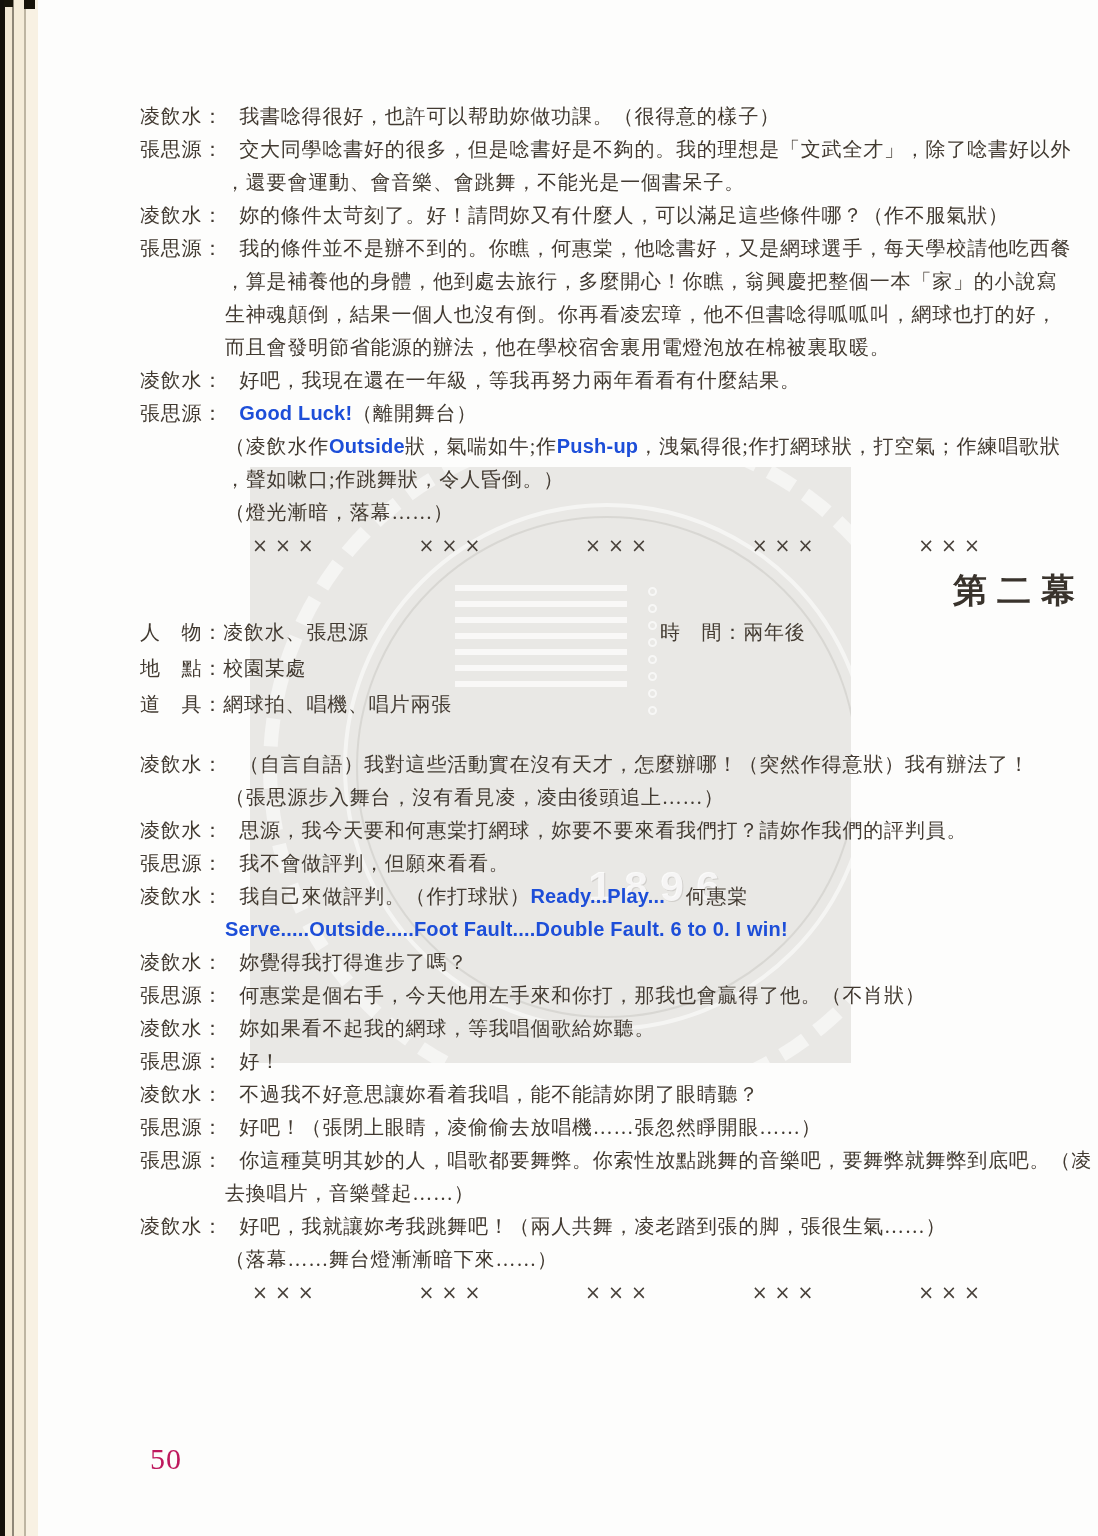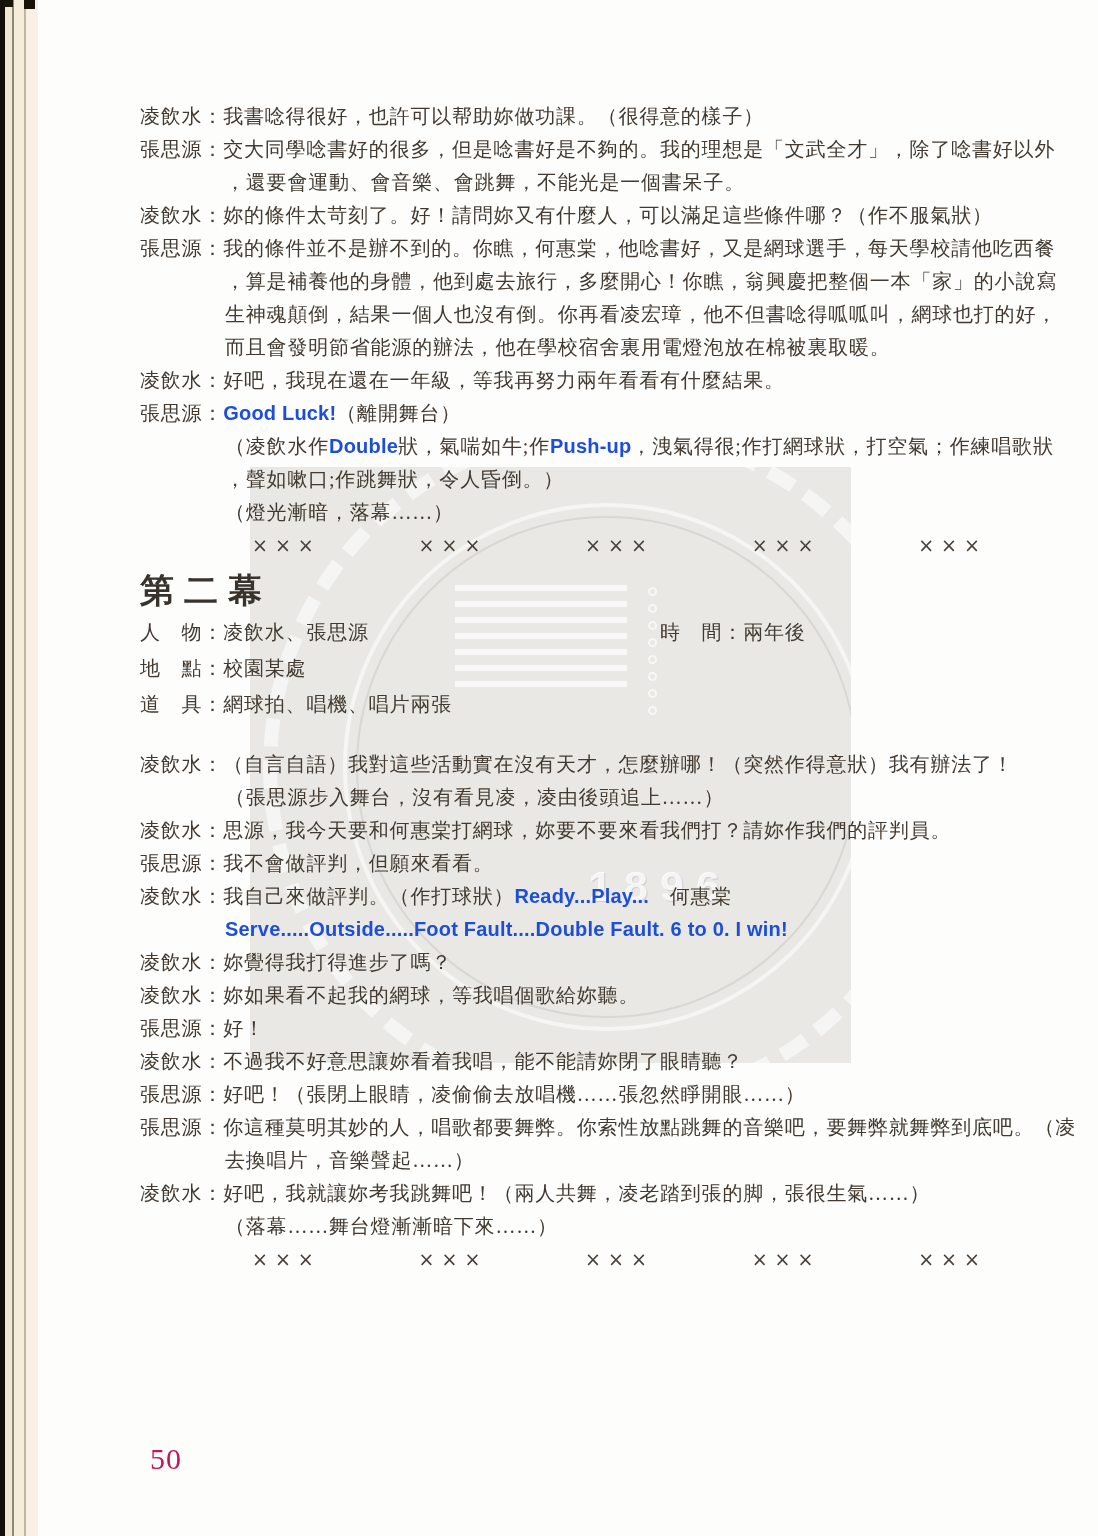--- a/index.html
+++ b/index.html
@@ -38,24 +38,24 @@
       border:2px solid rgba(255,255,255,.65);box-sizing:border-box}
   .wm .year{position:absolute;left:300px;top:395px;width:220px;text-align:center;
       font-family:"Liberation Sans","DejaVu Sans",sans-serif;font-weight:700;
       font-size:43px;letter-spacing:12px;color:rgba(255,255,255,.8);
       text-shadow:1px 1px 0 rgba(178,176,170,.45)}
   
   .content{position:absolute;left:140px;top:100px;width:945px;z-index:2}
   .line{font-size:20px;letter-spacing:.8px;height:33px;line-height:33px;white-space:nowrap}
   .line.cont{padding-left:85px}
   .line.gap{margin-top:26px}
-  .speaker{margin-right:0}
+  .speaker{margin-right:16px}
   .latin{font-family:"Liberation Sans","DejaVu Sans",sans-serif;font-weight:700;
       font-size:20px;letter-spacing:.2px;color:#1d4ed8}
-  .heading{font-size:34px;font-weight:700;letter-spacing:10px;text-align:left;
+  .heading{font-size:34px;font-weight:700;letter-spacing:10px;text-align:right;
       height:46px;line-height:46px;margin-top:6px;color:#39332c}
   .line.meta{height:36px;line-height:36px}
   .meta2{position:relative}
   .meta2 .right{position:absolute;left:520px;top:0}
   .xrow{display:flex;justify-content:space-between;width:735px;margin-left:112px}
   .xmark{font-family:"DejaVu Sans","Liberation Sans",sans-serif;font-size:19px;
       letter-spacing:7px;color:#48413a}
   .page-number{position:absolute;left:150px;top:1442px;font-size:30px;
       letter-spacing:1px;color:#be185d;z-index:2}
 </style>
@@ -103,41 +103,42 @@
     <div class="line dlg"><span class="speaker">凌飲水：</span><span>我書唸得很好，也許可以帮助妳做功課。（很得意的樣子）</span></div>
     <div class="line dlg"><span class="speaker">張思源：</span><span>交大同學唸書好的很多，但是唸書好是不夠的。我的理想是「文武全才」，除了唸書好以外</span></div>
     <div class="line cont"><span>，還要會運動、會音樂、會跳舞，不能光是一個書呆子。</span></div>
     <div class="line dlg"><span class="speaker">凌飲水：</span><span>妳的條件太苛刻了。好！請問妳又有什麼人，可以滿足這些條件哪？（作不服氣狀）</span></div>
     <div class="line dlg"><span class="speaker">張思源：</span><span>我的條件並不是辦不到的。你瞧，何惠棠，他唸書好，又是網球選手，每天學校請他吃西餐</span></div>
     <div class="line cont"><span>，算是補養他的身體，他到處去旅行，多麼開心！你瞧，翁興慶把整個一本「家」的小說寫</span></div>
     <div class="line cont"><span>生神魂顛倒，結果一個人也沒有倒。你再看凌宏璋，他不但書唸得呱呱叫，網球也打的好，</span></div>
     <div class="line cont"><span>而且會發明節省能源的辦法，他在學校宿舍裏用電燈泡放在棉被裏取暖。</span></div>
     <div class="line dlg"><span class="speaker">凌飲水：</span><span>好吧，我現在還在一年級，等我再努力兩年看看有什麼結果。</span></div>
     <div class="line dlg"><span class="speaker">張思源：</span><span><span class="latin">Good Luck!</span>（離開舞台）</span></div>
-    <div class="line cont"><span>（凌飲水作<span class="latin">Double</span>狀，氣喘如牛;作<span class="latin">Push-up</span>，洩氣得很;作打網球狀，打空氣；作練唱歌狀</span></div>
+    <div class="line cont"><span>（凌飲水作<span class="latin">Outside</span>狀，氣喘如牛;作<span class="latin">Push-up</span>，洩氣得很;作打網球狀，打空氣；作練唱歌狀</span></div>
     <div class="line cont"><span>，聲如嗽口;作跳舞狀，令人昏倒。）</span></div>
     <div class="line cont"><span>（燈光漸暗，落幕……）</span></div>
     <div class="line xrow">
       <span class="xmark">×××</span>
       <span class="xmark">×××</span>
       <span class="xmark">×××</span>
       <span class="xmark">×××</span>
       <span class="xmark">×××</span>
     </div>
     <div class="heading"><span>第二幕</span></div>
     <div class="line meta meta2"><span>人　物：凌飲水、張思源</span><span class="right">時　間：兩年後</span></div>
     <div class="line meta"><span>地　點：校園某處</span></div>
     <div class="line meta"><span>道　具：網球拍、唱機、唱片兩張</span></div>
     <div class="line dlg gap"><span class="speaker">凌飲水：</span><span>（自言自語）我對這些活動實在沒有天才，怎麼辦哪！（突然作得意狀）我有辦法了！</span></div>
     <div class="line cont"><span>（張思源步入舞台，沒有看見凌，凌由後頭追上……）</span></div>
     <div class="line dlg"><span class="speaker">凌飲水：</span><span>思源，我今天要和何惠棠打網球，妳要不要來看我們打？請妳作我們的評判員。</span></div>
     <div class="line dlg"><span class="speaker">張思源：</span><span>我不會做評判，但願來看看。</span></div>
     <div class="line dlg"><span class="speaker">凌飲水：</span><span>我自己來做評判。（作打球狀）<span class="latin">Ready...Play...</span>　何惠棠</span></div>
     <div class="line cont"><span><span class="latin">Serve.....Outside.....Foot Fault....Double Fault. 6 to 0. I win!</span></span></div>
     <div class="line dlg"><span class="speaker">凌飲水：</span><span>妳覺得我打得進步了嗎？</span></div>
+    <div class="line dlg"><span class="speaker">張思源：</span><span>何惠棠是個右手，今天他用左手來和你打，那我也會贏得了他。（不肖狀）</span></div>
     <div class="line dlg"><span class="speaker">凌飲水：</span><span>妳如果看不起我的網球，等我唱個歌給妳聽。</span></div>
     <div class="line dlg"><span class="speaker">張思源：</span><span>好！</span></div>
     <div class="line dlg"><span class="speaker">凌飲水：</span><span>不過我不好意思讓妳看着我唱，能不能請妳閉了眼睛聽？</span></div>
     <div class="line dlg"><span class="speaker">張思源：</span><span>好吧！（張閉上眼睛，凌偷偷去放唱機……張忽然睜開眼……）</span></div>
     <div class="line dlg"><span class="speaker">張思源：</span><span>你這種莫明其妙的人，唱歌都要舞弊。你索性放點跳舞的音樂吧，要舞弊就舞弊到底吧。（凌</span></div>
     <div class="line cont"><span>去換唱片，音樂聲起……）</span></div>
     <div class="line dlg"><span class="speaker">凌飲水：</span><span>好吧，我就讓妳考我跳舞吧！（兩人共舞，凌老踏到張的脚，張很生氣……）</span></div>
     <div class="line cont"><span>（落幕……舞台燈漸漸暗下來……）</span></div>
     <div class="line xrow">
       <span class="xmark">×××</span>

